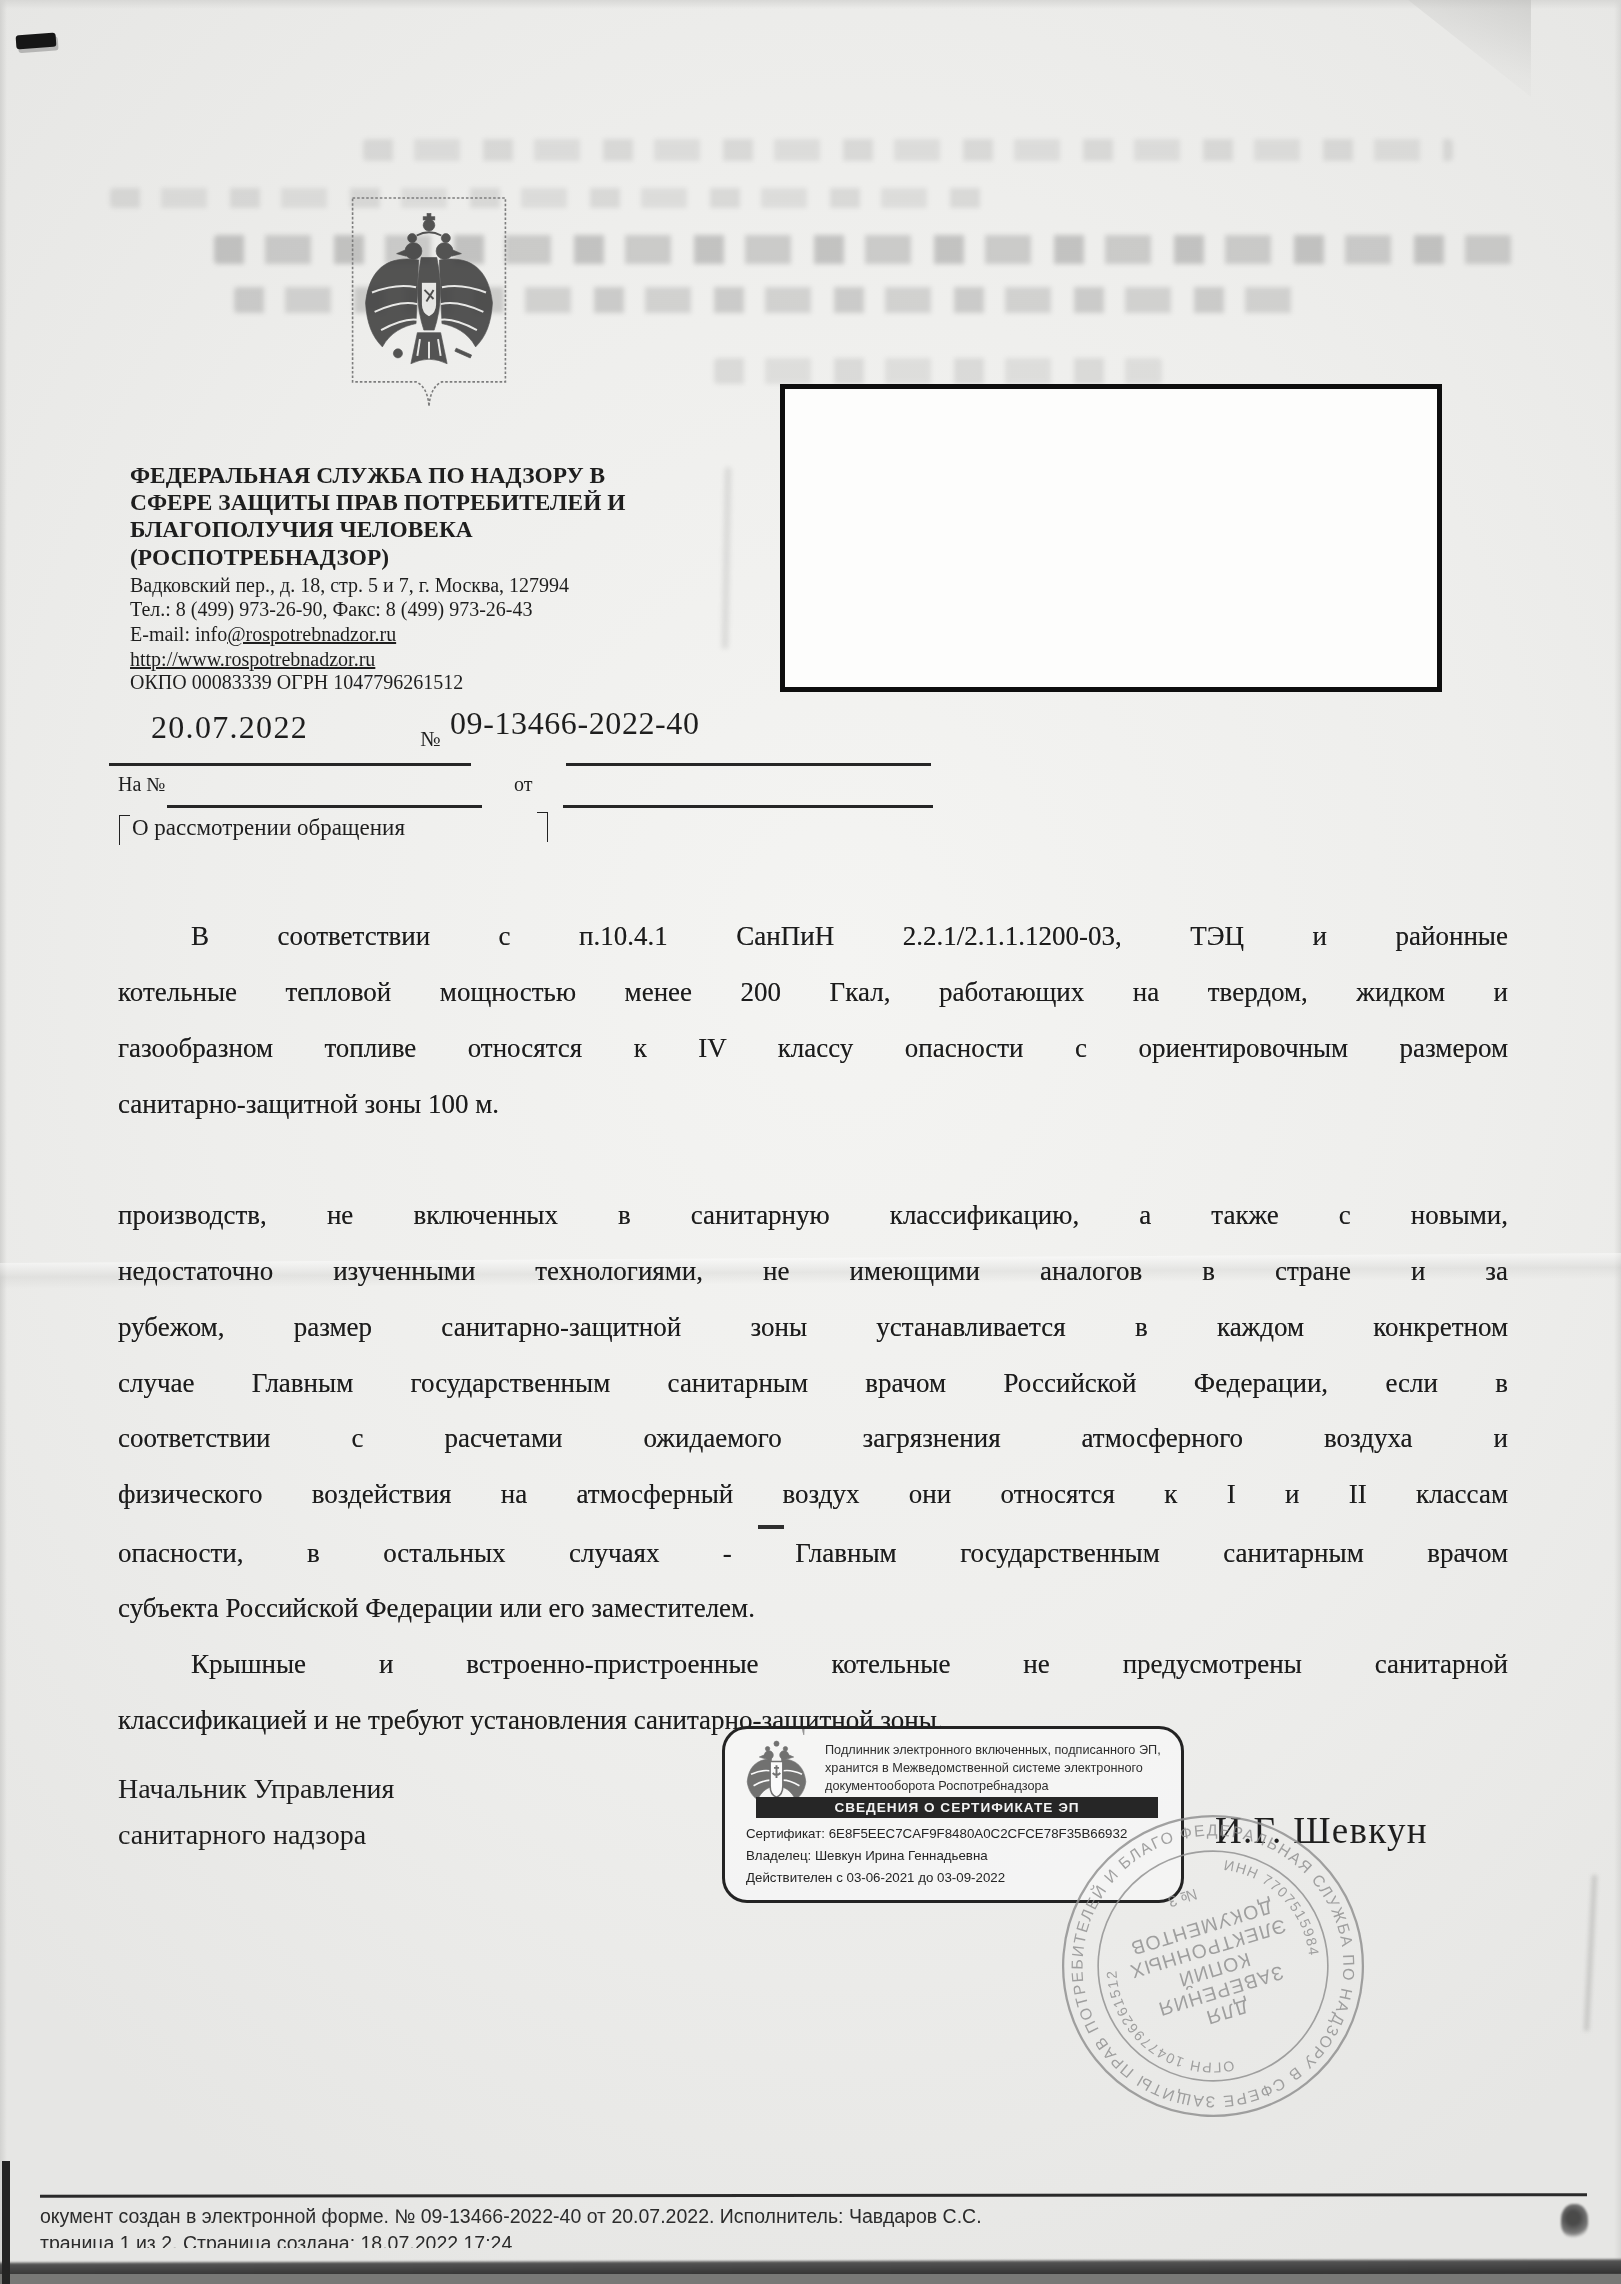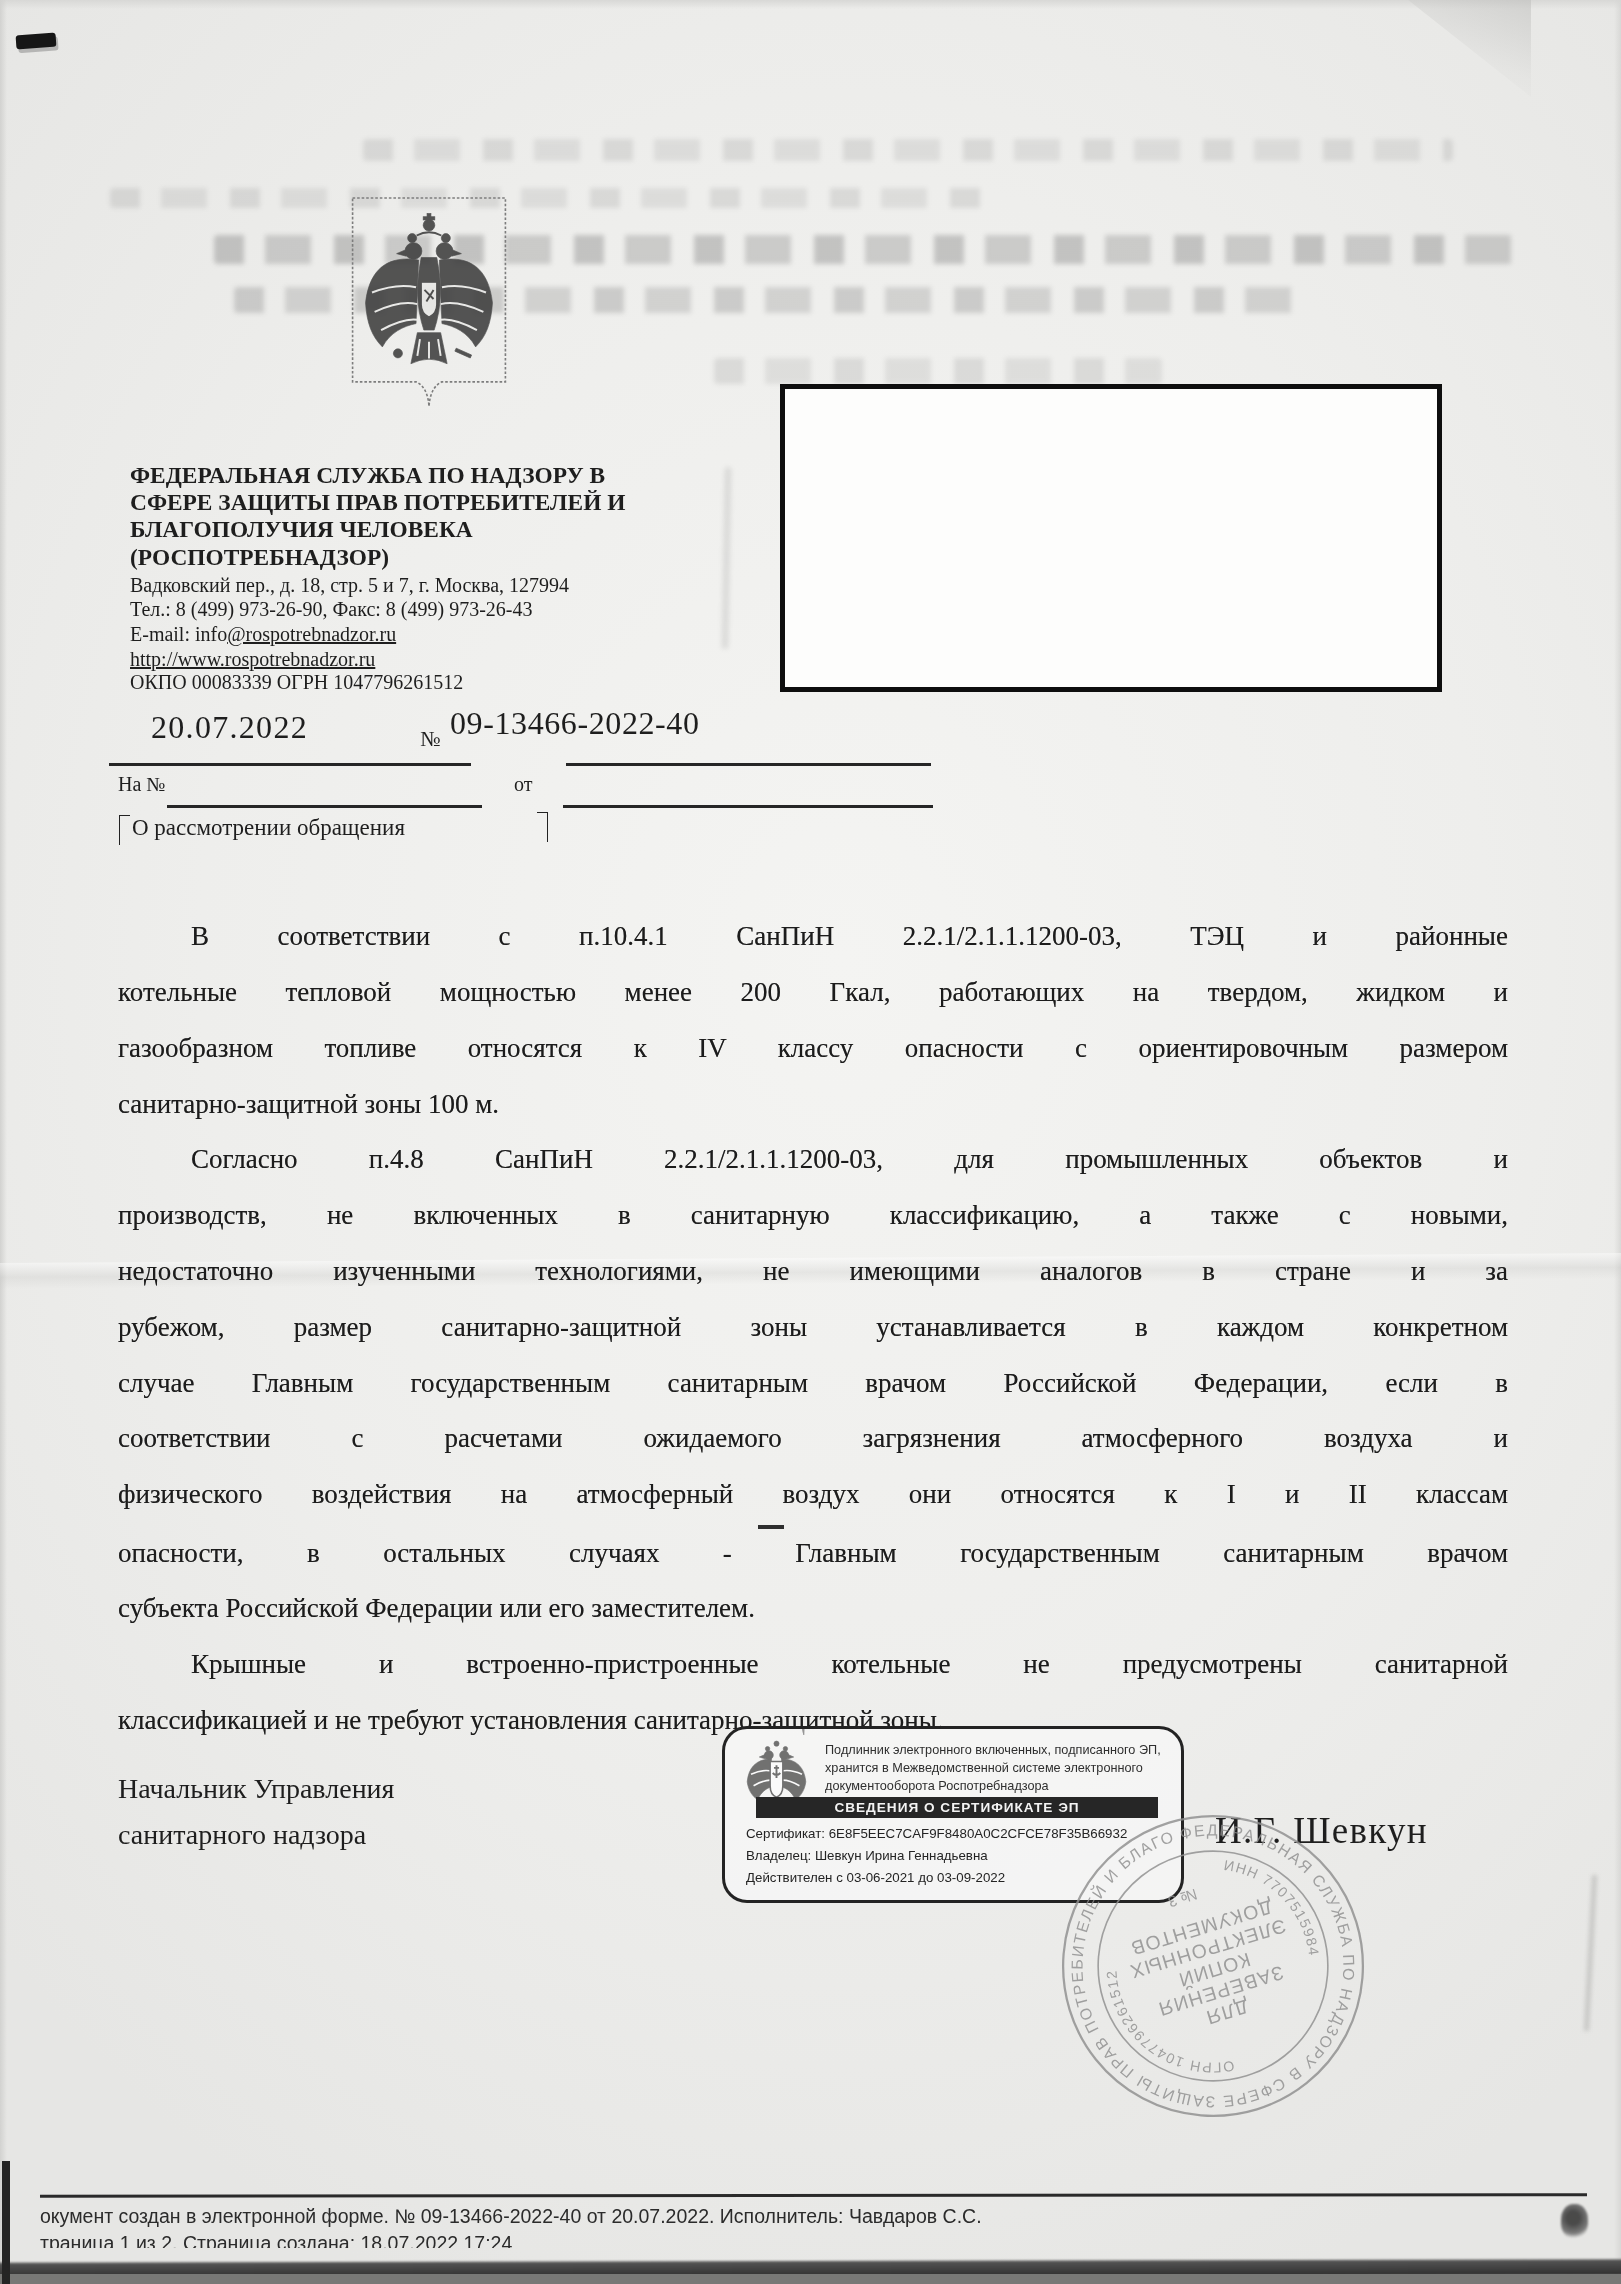--- a/index.html
+++ b/index.html
@@ -159,21 +159,20 @@
   <div class="abs rule" style="left:563px;top:805px;width:370px"></div>
 
   <div class="abs br-l"></div>
   <div class="abs subject">О рассмотрении обращения</div>
   <div class="abs br-r"></div>
 
   <div class="abs bline just ind" style="top:920px">В соответствии с п.10.4.1 СанПиН 2.2.1/2.1.1.1200-03, ТЭЦ и районные</div>
   <div class="abs bline just" style="top:976px">котельные тепловой мощностью менее 200 Гкал, работающих на твердом, жидком и</div>
   <div class="abs bline just" style="top:1032px">газообразном топливе относятся к IV классу опасности с ориентировочным размером</div>
   <div class="abs bline" style="top:1088px">санитарно-защитной зоны 100 м.</div>
-  <div class="abs bline just ind" style="top:1143px">Согласно п.4.8 СанПиН 2.2.1/2.1.1.1200-03, для промышленных объектов и</div>
   <div class="abs bline just" style="top:1199px">производств, не включенных в санитарную классификацию, а также с новыми,</div>
   <div class="abs bline just" style="top:1255px">недостаточно изученными технологиями, не имеющими аналогов в стране и за</div>
   <div class="abs bline just" style="top:1311px">рубежом, размер санитарно-защитной зоны устанавливается в каждом конкретном</div>
   <div class="abs bline just" style="top:1367px">случае Главным государственным санитарным врачом Российской Федерации, если в</div>
   <div class="abs bline just" style="top:1422px">соответствии с расчетами ожидаемого загрязнения атмосферного воздуха и</div>
   <div class="abs bline just" style="top:1478px">физического воздействия на атмосферный воздух они относятся к I и II классам</div>
   <div class="abs bline just" style="top:1537px">опасности, в остальных случаях - Главным государственным санитарным врачом</div>
   <div class="abs bline" style="top:1592px">субъекта Российской Федерации или его заместителем.</div>
   <div class="abs bline just ind" style="top:1648px">Крышные и встроенно-пристроенные котельные не предусмотрены санитарной</div>
   <div class="abs bline" style="top:1704px">классификацией и не требуют установления санитарно-защитной зоны.</div>

